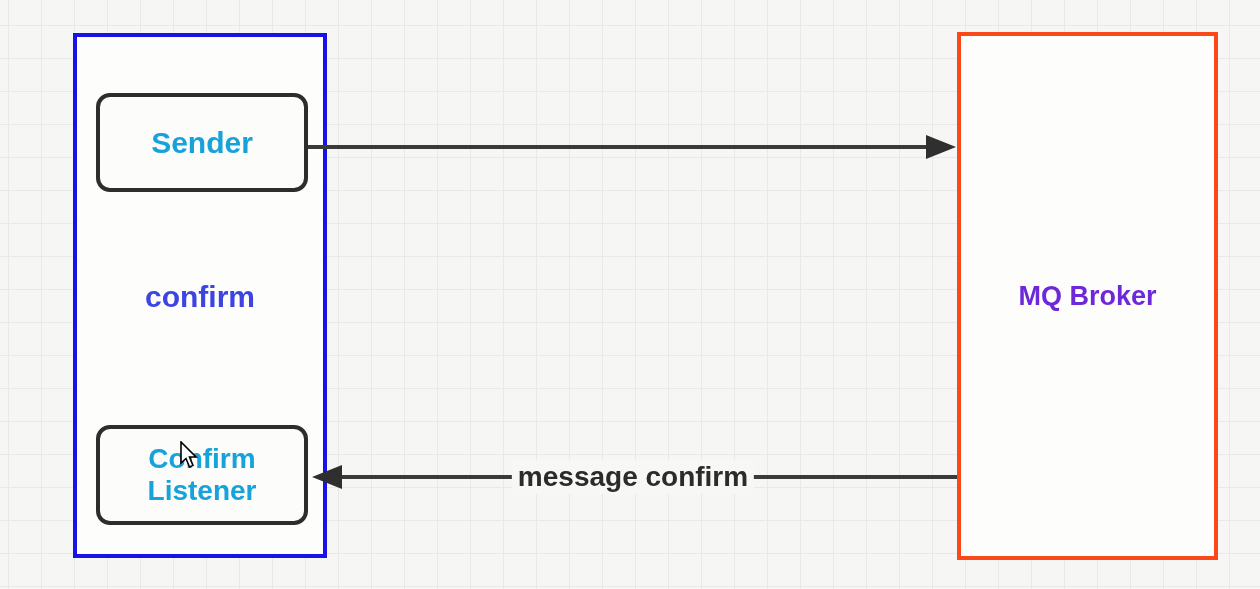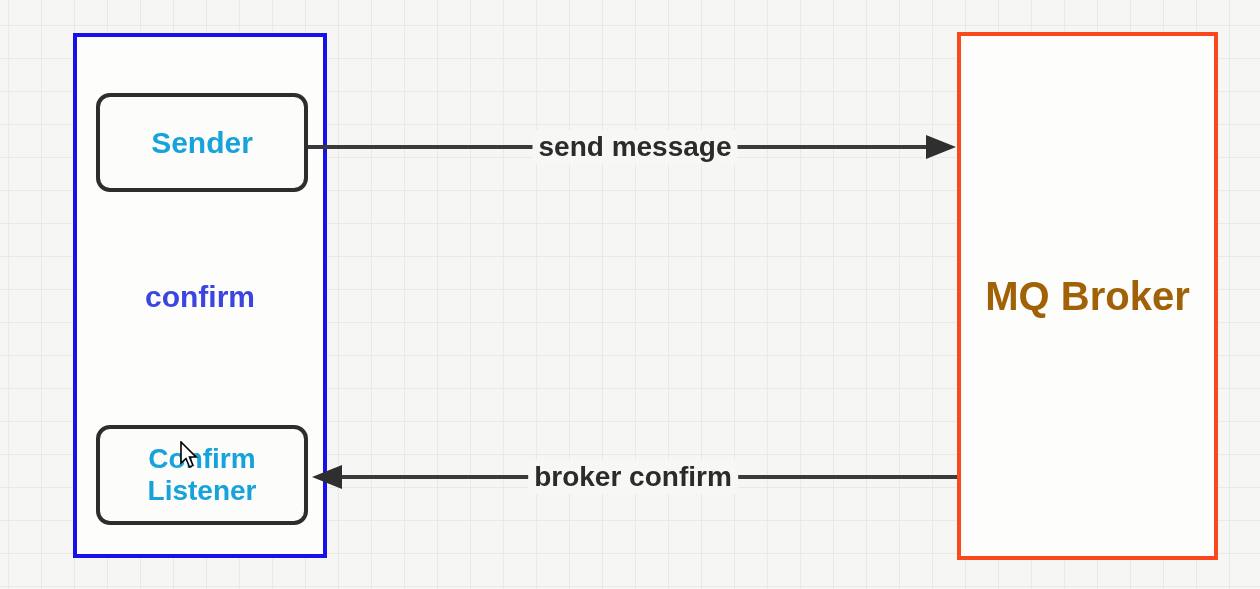--- a/index.html
+++ b/index.html
@@ -72,22 +72,22 @@
   
   .broker-box {
     position: absolute;
     left: 957px; top: 32px;
     width: 253px; height: 520px;
     border: 4px solid #fa481c;
     background: #fdfdfb;
     display: flex;
     align-items: center;
     justify-content: center;
-    color: #a16207;
-    font-size: 40px;
+    color: #6d28d9;
+    font-size: 27px;
     font-weight: bold;
   }
 
   
   .edge-line {
     position: absolute;
     height: 4px;
     background: #3a3a3a;
   }
   .line-send { left: 308px; top: 145px; width: 622px; }
@@ -145,23 +145,22 @@
       <span class="wrap-label">Confirm Listener</span>
     </div>
   </div>
 
   <div class="broker-box">
     <span>MQ Broker</span>
   </div>
 
   <div class="edge-line line-send"></div>
   <div class="arrow-head head-send"></div>
-  <div class="edge-label label-send">send message</div>
 
   <div class="edge-line line-confirm"></div>
   <div class="arrow-head head-confirm"></div>
-  <div class="edge-label label-confirm">broker confirm</div>
+  <div class="edge-label label-confirm">message confirm</div>
 
   <svg class="cursor" viewBox="0 0 20 28" xmlns="http://www.w3.org/2000/svg">
     <polygon points="1,1 1,22 6,17.5 9.5,26 13,24.4 9.5,16 16,16" fill="#ffffff" stroke="#000000" stroke-width="1.6"></polygon>
   </svg>
 
 </div>
 
 </body></html>

